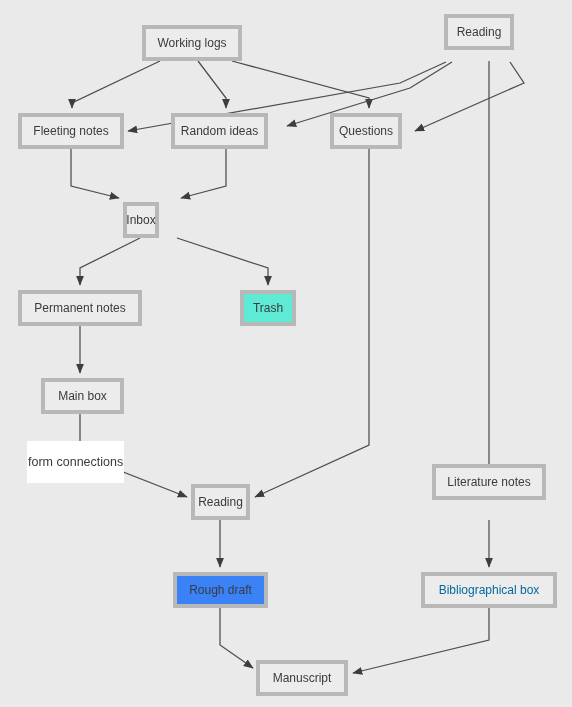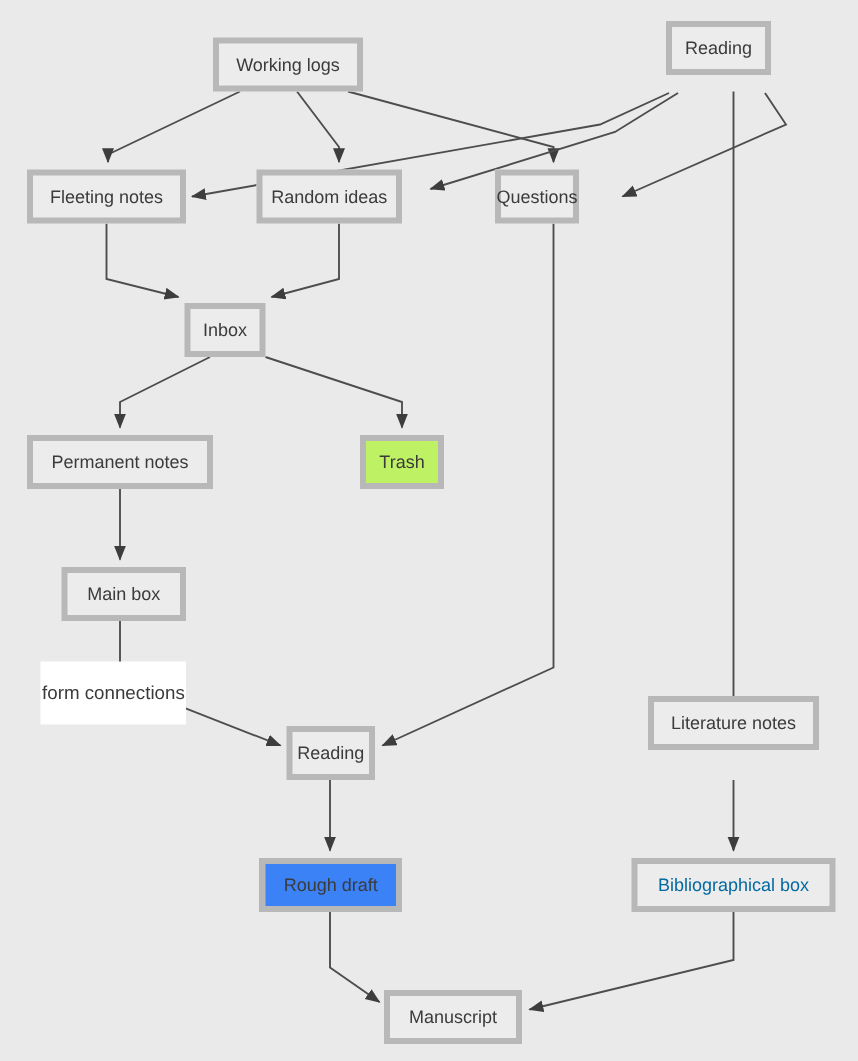--- a/index.html
+++ b/index.html
@@ -94,30 +94,30 @@
       </div>
       <div class="node" style="left: 444px; top: 14px; width: 70px; height: 36px; background: rgb(236, 236, 236); border-color: rgb(184, 184, 184); color: rgb(59, 59, 59); justify-content: center;">
         <span class="node-label">Reading</span>
       </div>
       <div class="node" style="left: 18px; top: 113px; width: 106px; height: 36px; background: rgb(236, 236, 236); border-color: rgb(184, 184, 184); color: rgb(59, 59, 59);">
         <span class="node-label">Fleeting notes</span>
       </div>
       <div class="node" style="left: 171px; top: 113px; width: 97px; height: 36px; background: rgb(236, 236, 236); border-color: rgb(184, 184, 184); color: rgb(59, 59, 59);">
         <span class="node-label">Random ideas</span>
       </div>
-      <div class="node" style="left: 330px; top: 113px; width: 56px; height: 36px; background: rgb(236, 236, 236); border-color: rgb(184, 184, 184); color: rgb(59, 59, 59);">
+      <div class="node" style="left: 330px; top: 113px; width: 72px; height: 36px; background: rgb(236, 236, 236); border-color: rgb(184, 184, 184); color: rgb(59, 59, 59);">
         <span class="node-label">Questions</span>
       </div>
-      <div class="node" style="left: 123px; top: 202px; width: 54px; height: 36px; background: rgb(236, 236, 236); border-color: rgb(184, 184, 184); color: rgb(59, 59, 59);">
+      <div class="node" style="left: 123px; top: 202px; width: 36px; height: 36px; background: rgb(236, 236, 236); border-color: rgb(184, 184, 184); color: rgb(59, 59, 59);">
         <span class="node-label">Inbox</span>
       </div>
       <div class="node" style="left: 18px; top: 290px; width: 124px; height: 36px; background: rgb(236, 236, 236); border-color: rgb(184, 184, 184); color: rgb(59, 59, 59);">
         <span class="node-label">Permanent notes</span>
       </div>
-      <div class="node" style="left: 240px; top: 290px; width: 56px; height: 36px; background: #bef264; border-color: rgb(184, 184, 184); color: rgb(59, 59, 59);">
+      <div class="node" style="left: 240px; top: 290px; width: 56px; height: 36px; background: #5eead4; border-color: rgb(184, 184, 184); color: rgb(59, 59, 59);">
         <span class="node-label">Trash</span>
       </div>
       <div class="node" style="left: 41px; top: 378px; width: 83px; height: 36px; background: rgb(236, 236, 236); border-color: rgb(184, 184, 184); color: rgb(59, 59, 59);">
         <span class="node-label">Main box</span>
       </div>
       <div class="node" style="left: 191px; top: 484px; width: 59px; height: 36px; background: rgb(236, 236, 236); border-color: rgb(184, 184, 184); color: rgb(59, 59, 59);">
         <span class="node-label">Reading</span>
       </div>
       <div class="node" style="left: 432px; top: 464px; width: 114px; height: 36px; background: rgb(236, 236, 236); border-color: rgb(184, 184, 184); color: rgb(59, 59, 59);">
         <span class="node-label">Literature notes</span>

